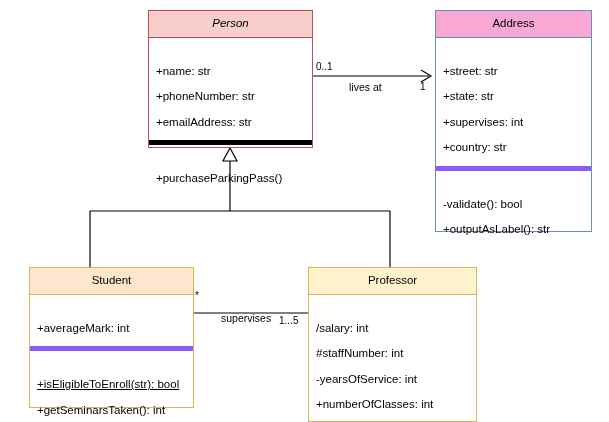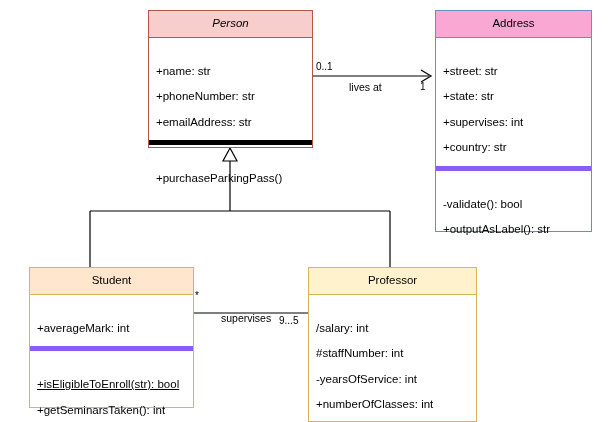--- a/index.html
+++ b/index.html
@@ -125,21 +125,21 @@
       <polyline points="190,307 180,313 190,319" fill="none" stroke="#000000" stroke-width="1.2"></polyline>
     </g>
   </svg>
 
   <div class="edge-label" style="left:316px; top:62px;">0..1</div>
   <div class="edge-name" style="left:349px; top:62px;">lives at</div>
   <div class="edge-label" style="left:420px; top:82px;">1</div>
 
   <div class="edge-label" style="left:181px; top:291px;">0...*</div>
   <div class="edge-name" style="left:221px; top:293px;">supervises</div>
-  <div class="edge-label" style="left:279px; top:316px;">9...5</div>
+  <div class="edge-label" style="left:279px; top:316px;">1...5</div>
 
   <div class="uml-class cls-person" style="left:148px; top:10px; width:165px; height:138px;">
     <div class="uml-header">Person</div>
     <div class="uml-section">
       <div class="uml-member">+name: str</div>
       <div class="uml-member">+phoneNumber: str</div>
       <div class="uml-member">+emailAddress: str</div>
     </div>
     <div class="uml-section">
       <div class="uml-member">+purchaseParkingPass()</div>

